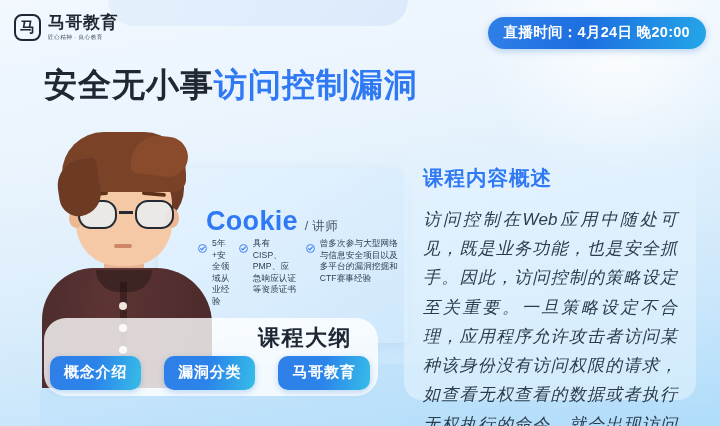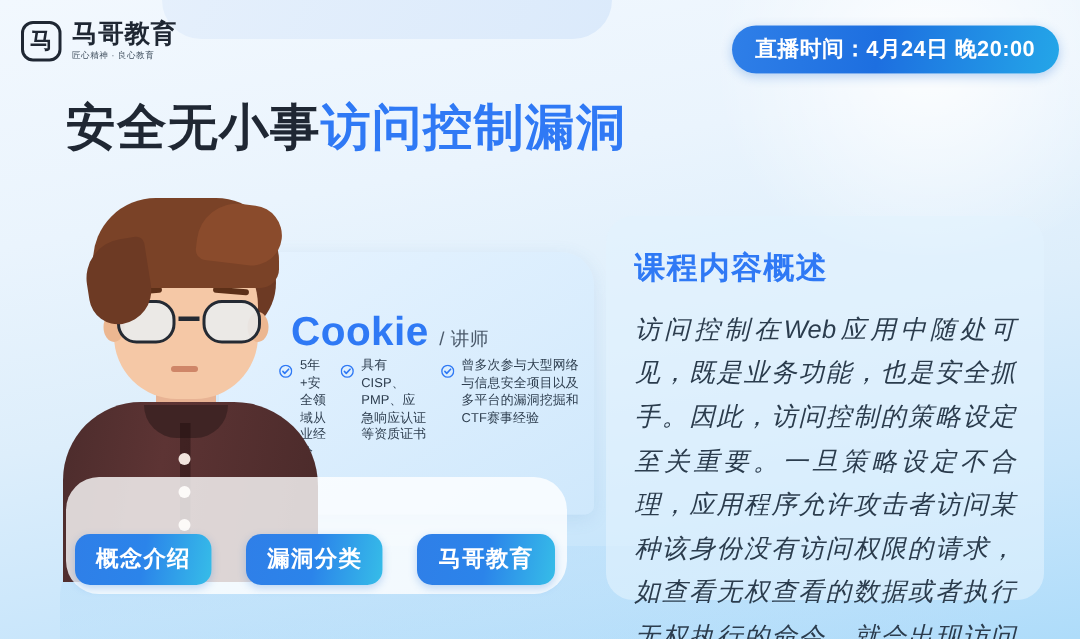--- a/index.html
+++ b/index.html
@@ -147,21 +147,21 @@
     position: absolute; left: 84px; top: 150px; width: 7px; height: 106px;
     background: rgba(30,14,14,.45);
   }
   .ins-button {
     position: absolute; left: 83px; width: 8px; height: 8px;
     background: #f0e4dd; border-radius: 50%;
   }
 
   
   #instructor-card {
-    position: absolute; left: 146px; top: 168px;
+    position: absolute; left: 158px; top: 168px;
     width: 250px; height: 175px;
     background: linear-gradient(145deg, rgba(230,243,255,.92) 0%, rgba(207,232,252,.88) 100%);
     border-radius: 22px 22px 6px 22px;
     box-shadow: 0 3px 12px rgba(70,130,190,.12);
   }
   #ins-name-row {
     position: absolute; left: 48px; top: 26px;
     display: flex; align-items: baseline; gap: 7px;
   }
   #ins-name {
@@ -309,20 +309,21 @@
     <div id="ins-body"></div>
     <div id="ins-collar"></div>
     <div id="ins-placket"></div>
     <div class="ins-button" style="top:170px"></div>
     <div class="ins-button" style="top:192px"></div>
     <div class="ins-button" style="top:214px"></div>
     <div class="ins-button" style="top:236px"></div>
   </div>
 
   <div id="outline-panel">
+    <div id="outline-title">课程大纲</div>
     <div id="outline-chips">
       <div class="chip">概念介绍</div>
       <div class="chip">漏洞分类</div>
       <div class="chip">马哥教育</div>
     </div>
   </div>
 
   <div id="overview-panel">
     <div id="overview-title">课程内容概述</div>
     <div id="overview-body">访问控制在Web应用中随处可见，既是业务功能，也是安全抓手。因此，访问控制的策略设定至关重要。一旦策略设定不合理，应用程序允许攻击者访问某种该身份没有访问权限的请求，如查看无权查看的数据或者执行无权执行的命令，就会出现访问控制漏洞。本次课程就将带领学生了解访问控制漏洞的常见分类和场景，规避此类漏洞所带来的安全问题。</div>

